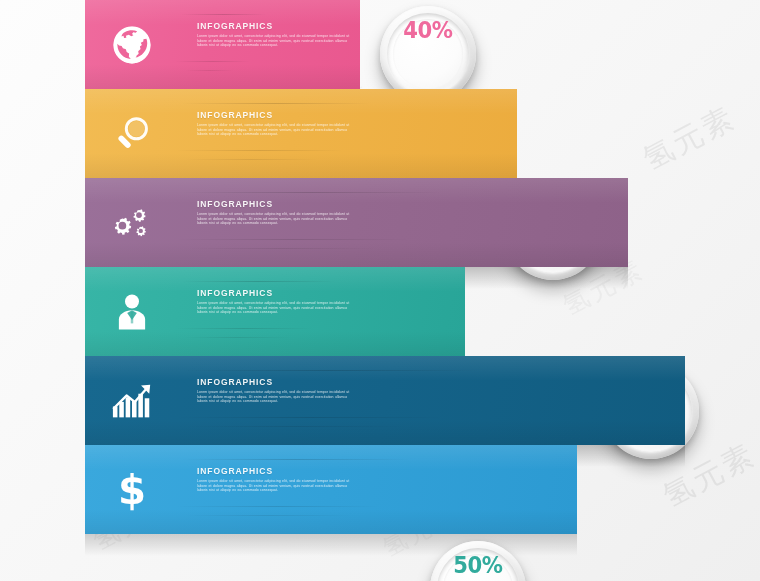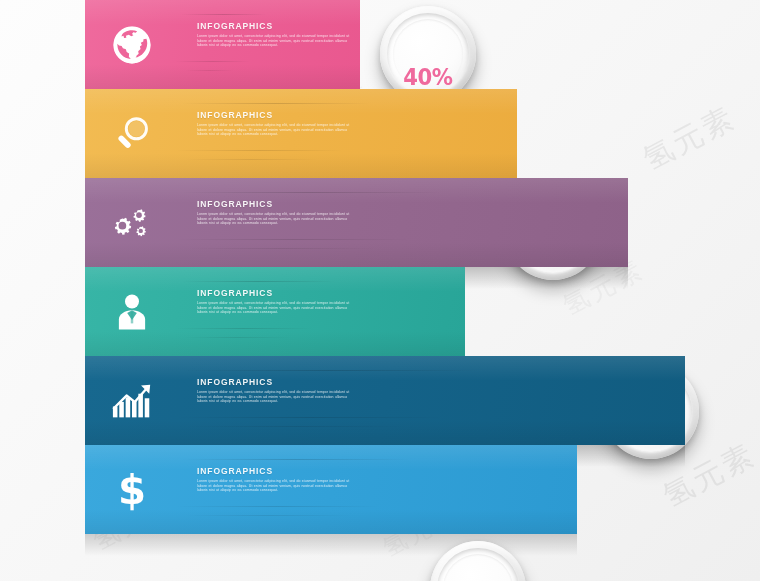--- a/index.html
+++ b/index.html
@@ -126,21 +126,21 @@
       inset 0 -2px 3px rgba(255,255,255,.85),
       0 1px 2px rgba(255,255,255,.6);
   }
   .badge-face{
     position:absolute;
     inset:13px;
     border-radius:50%;
     background:
       radial-gradient(circle at 38% 30%, #ffffff 0%, #fcfcfc 60%, #f2f2f2 100%);
     box-shadow:inset 0 1px 2px rgba(0,0,0,.07);
-    display:flex;align-items:flex-end;justify-content:center;
+    display:flex;align-items:flex-start;justify-content:center;
   }
   .pct{
     position:relative;
     font-family:"DejaVu Sans", sans-serif;
     font-weight:bold;
     font-size:23px;
     letter-spacing:-.5px;
     line-height:1;
     transform:scaleX(.92);
   }

